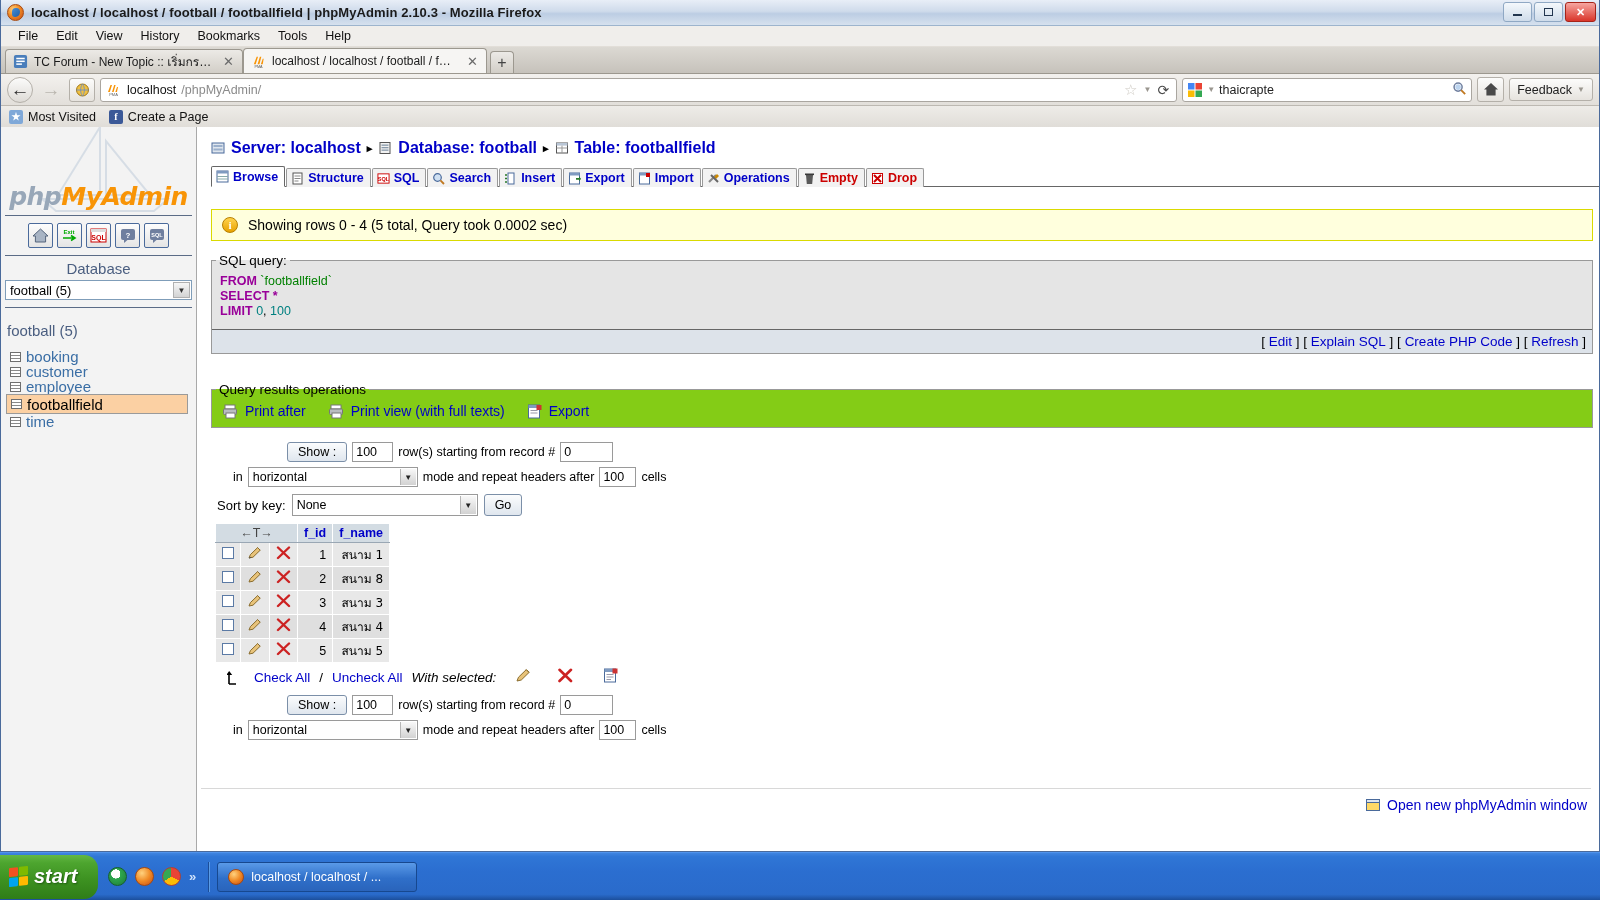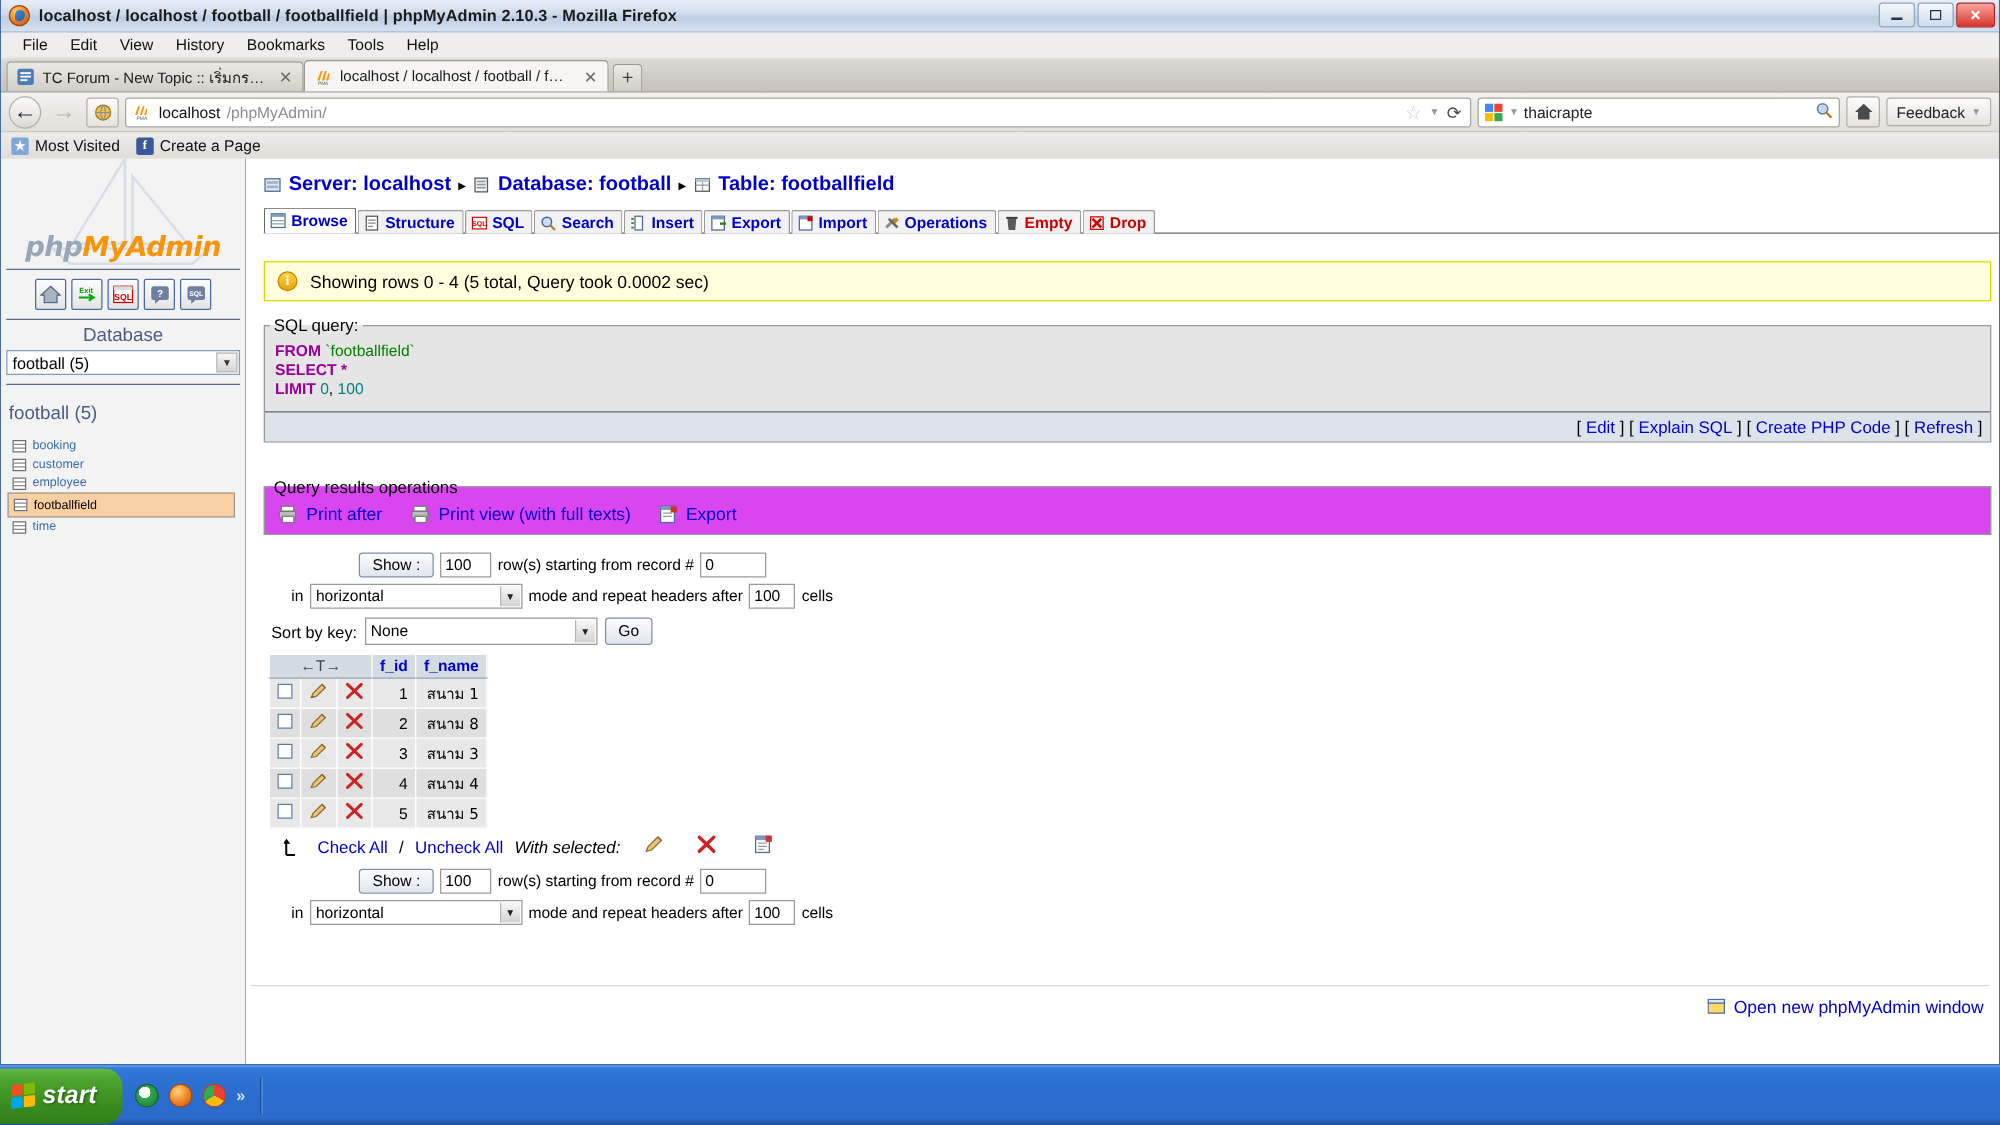--- a/index.html
+++ b/index.html
@@ -155,21 +155,21 @@
     border-right:1px solid #a9a9a9;
     position:relative; overflow:hidden;
   }
   .pma-logo-wrap {
     height:88px; position:relative; display:flex; align-items:flex-end; justify-content:center;
     padding-bottom:4px;
   }
   .sail {
     position:absolute; right:18px; top:-4px; width:150px; height:92px; opacity:.28;
   }
-  .pma-word { position:relative; z-index:2; font-family:"DejaVu Sans", sans-serif; font-style:italic; font-weight:bold; font-size:22px; letter-spacing:-0.5px;}
+  .pma-word { position:relative; z-index:2; font-family:"DejaVu Sans", sans-serif; font-style:italic; font-weight:bold; font-size:25px; letter-spacing:-0.5px;}
   .pma-word .p1{color:#98a7b8;} .pma-word .p2{color:#f89406;}
   .pma-sep { height:1px; background:#5a6b86; margin:0 4px; }
   .pma-icons { display:flex; justify-content:center; gap:4px; padding:7px 0 7px 0; }
   .pmaic {
     width:25px;height:25px;border:1px solid #4a6a9b;border-radius:2px;
     background:linear-gradient(to bottom,#fdfdfd,#e4e4e4);
     display:flex;align-items:center;justify-content:center; font-size:9px;
   }
   .db-label { text-align:center; color:#4a5e80; font-size:15px; padding:4px 0 3px; }
   .db-select {
@@ -179,21 +179,21 @@
   }
   .db-select .arrow {
     position:absolute; right:1px; top:1px; width:17px; height:16px;
     background:linear-gradient(to bottom,#f6f6f6,#d3d3d3); border:1px solid #b0b0b0;
     display:flex; align-items:center; justify-content:center; font-size:8px; color:#333;
   }
   .dbname { color:#4a5e80; font-size:15px; padding:14px 0 10px 6px; }
   .tbl-list { padding-left:7px; }
   .tbl-item { display:flex; align-items:center; gap:5px; height:15px; margin-bottom:0px; padding:1px 0 1px 2px;}
   .tbl-item.sel { background:#fbd0a3; width:182px; margin-left:-2px; padding-left:4px;}
-  .tbl-item a { color:#3a6ea5; font-size:10px; text-decoration:none; }
+  .tbl-item a { color:#3a6ea5; font-size:15px; text-decoration:none; }
   .tbl-item.sel a { color:#000; }
   .tblico {
     width:11px;height:10px;border:1px solid #6f6f6f;background:#fff;
     position:relative; flex:0 0 auto;
   }
   .tblico:before{content:"";position:absolute;left:0;top:2px;width:9px;height:1px;background:#8a8a8a;}
   .tblico:after{content:"";position:absolute;left:0;top:5px;width:9px;height:1px;background:#8a8a8a;}
 
   
   #pma-right { flex:1 1 auto; background:#fff; padding:8px 0 0 10px; position:relative; overflow:hidden; }
@@ -241,21 +241,21 @@
   .idq { color:#008000; }
   .num { color:#008080; }
   .star-op { color:#990099; font-weight:bold; }
   .sqlfoot {
     border-top:1px solid #666; background:#dde3ea;
     padding:4px 6px; text-align:right; font-size:13.5px;
   }
   .sqlfoot a { color:#0000c8; text-decoration:none; }
   .sqlfoot .br { color:#000; }
 
-  fieldset.qro { background:#d946ef; }
+  fieldset.qro { background:#84cc16; }
   .qro-body { padding:6px 10px 8px 10px; display:flex; align-items:center; gap:22px; font-size:14px;}
   .qro-body a { color:#0000c8; text-decoration:none; }
   .qro-item { display:flex; align-items:center; gap:6px; }
 
   
   .ctrls { margin:14px 0 0 18px; font-size:12.5px; color:#000; }
   .row1 { display:flex; align-items:center; gap:5px; margin-left:62px;}
   .row2 { display:flex; align-items:center; gap:5px; margin-top:5px; margin-left:8px;}
   .row3 { display:flex; align-items:center; gap:6px; margin-top:7px; margin-left:-8px;}
   .btn {
@@ -890,13 +890,17 @@
     </span>
     <span>start</span>
   </div>
   <div class="quicklaunch">
     <span class="ql" style="background:radial-gradient(circle at 40% 35%,#ffffff 0%,#ffffff 30%,#2fa84f 31%,#1d7a38 100%);border:1px solid #17622c;"></span>
     <span class="ql" style="background:radial-gradient(circle at 35% 30%,#ffd27f 0%,#f08a24 50%,#c44a1a 100%);border:1px solid #a8490f;"></span>
     <span class="ql" style="background:conic-gradient(#ea4335 0 33%, #fbbc05 33% 66%, #34a853 66% 100%);border:1px solid #b5402d;position:relative;"></span>
     <span class="chev">»</span>
   </div>
   <div class="tbsep"></div>
+  <div class="taskitem">
+    <span class="ql" style="width:16px;height:16px;background:radial-gradient(circle at 35% 30%,#ffd27f 0%,#f08a24 50%,#c44a1a 100%);border:1px solid #a8490f;"></span>
+    <span>localhost / localhost / ...</span>
+  </div>
 </div>
 
 </body></html>

